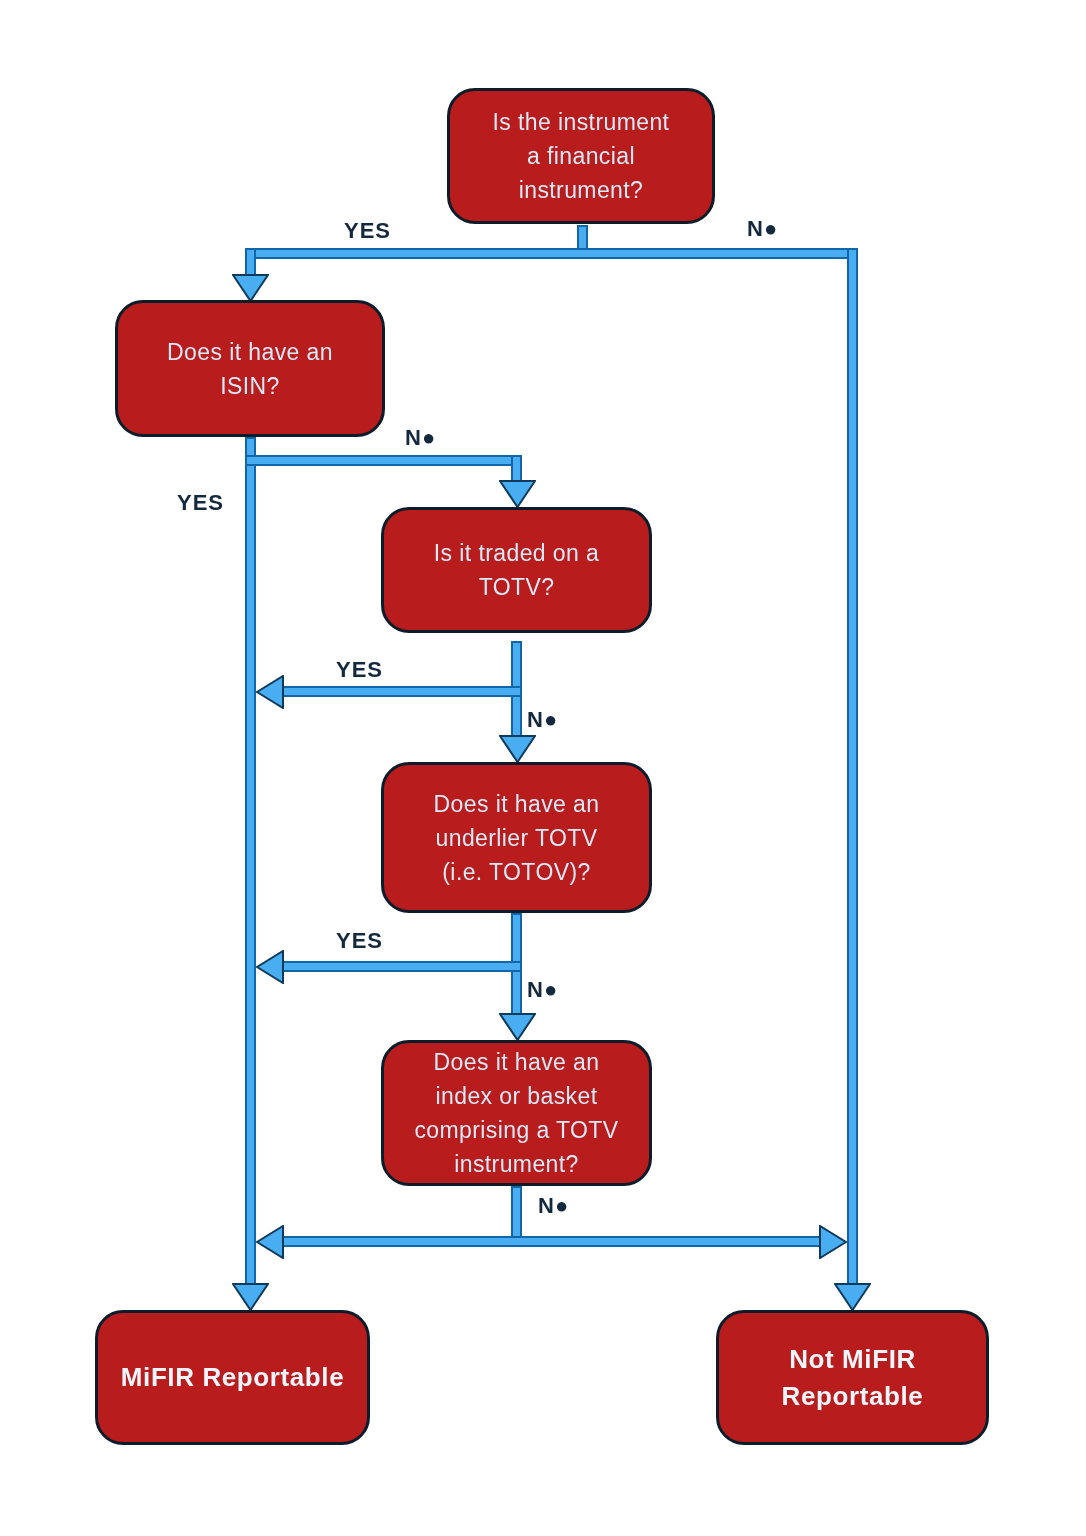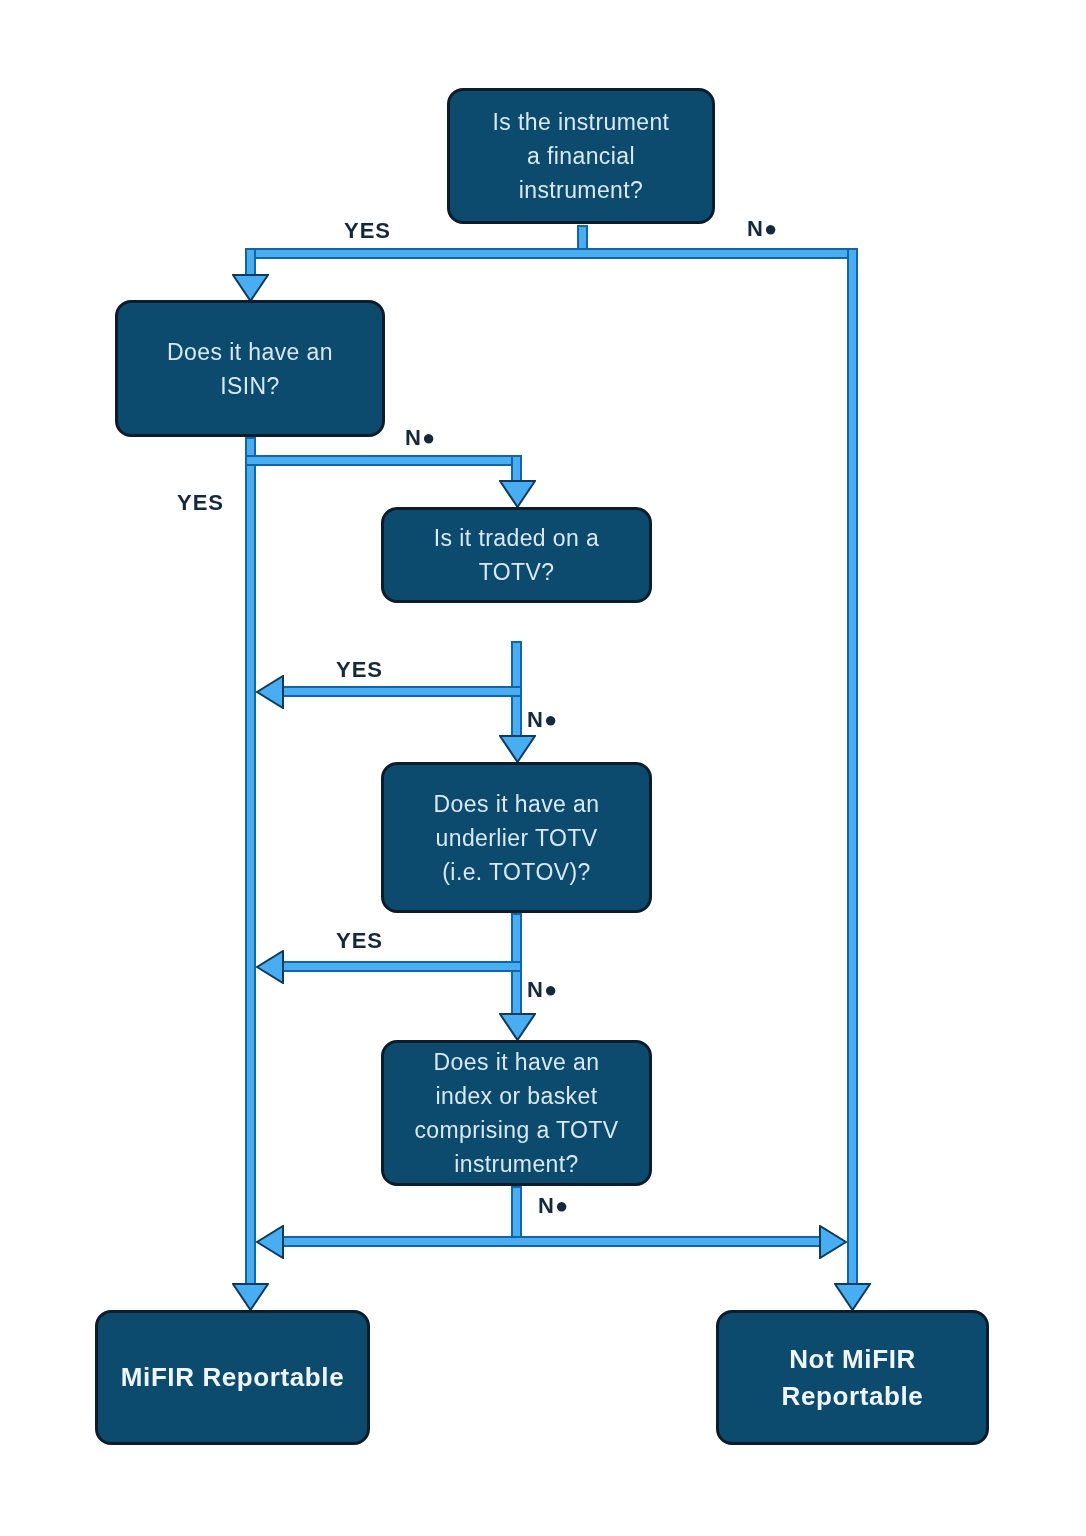--- a/index.html
+++ b/index.html
@@ -6,23 +6,23 @@
   .canvas {
     position: relative;
     width: 1086px;
     height: 1536px;
     background: #ffffff;
     font-family: "Liberation Sans", "DejaVu Sans", sans-serif;
     overflow: hidden;
   }
   .node {
     position: absolute;
-    background: #0c4a6e;
+    background: #b91c1c;
     border: 3px solid #0d1c2b;
-    border-radius: 16px;
+    border-radius: 28px;
     box-sizing: border-box;
     color: #d9e9f6;
     display: flex;
     align-items: center;
     justify-content: center;
     text-align: center;
     font-size: 23px;
     line-height: 34px;
     letter-spacing: 0.4px;
     white-space: pre-line;
@@ -100,21 +100,21 @@
     </svg>
   <svg class="arrow" style="left:819px; top:1225px;" width="28" height="34" viewBox="0 0 28 34">
       <polygon points="1,1 1,33 27,17" fill="#49adf2" stroke="#0e3a5c" stroke-width="2"></polygon>
     </svg>
 
   <div class="node" style="left:447px; top:88px; width:268px; height:136px;">Is the instrument
 a financial
 instrument?</div>
   <div class="node" style="left:115px; top:300px; width:270px; height:137px;">Does it have an
 ISIN?</div>
-  <div class="node" style="left:381px; top:507px; width:271px; height:96px;">Is it traded on a
+  <div class="node" style="left:381px; top:507px; width:271px; height:126px;">Is it traded on a
 TOTV?</div>
   <div class="node" style="left:381px; top:762px; width:271px; height:151px;">Does it have an
 underlier TOTV
 (i.e. TOTOV)?</div>
   <div class="node" style="left:381px; top:1040px; width:271px; height:146px;">Does it have an
 index or basket
 comprising a TOTV
 instrument?</div>
   <div class="node result" style="left:716px; top:1310px; width:273px; height:135px;">Not MiFIR
 Reportable</div>

